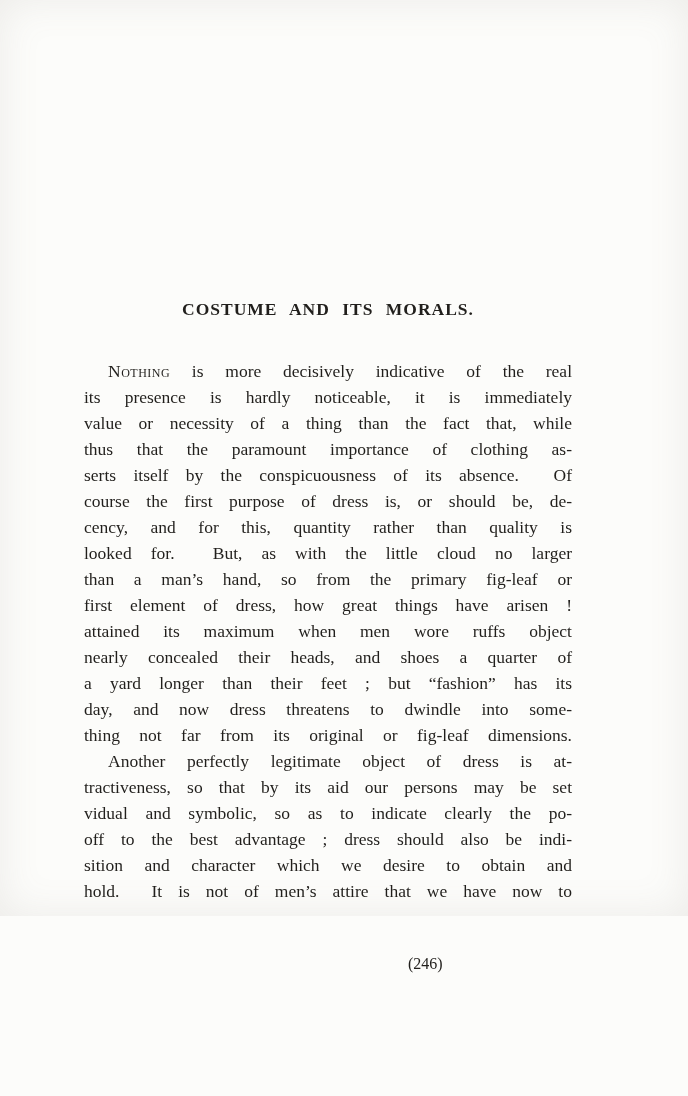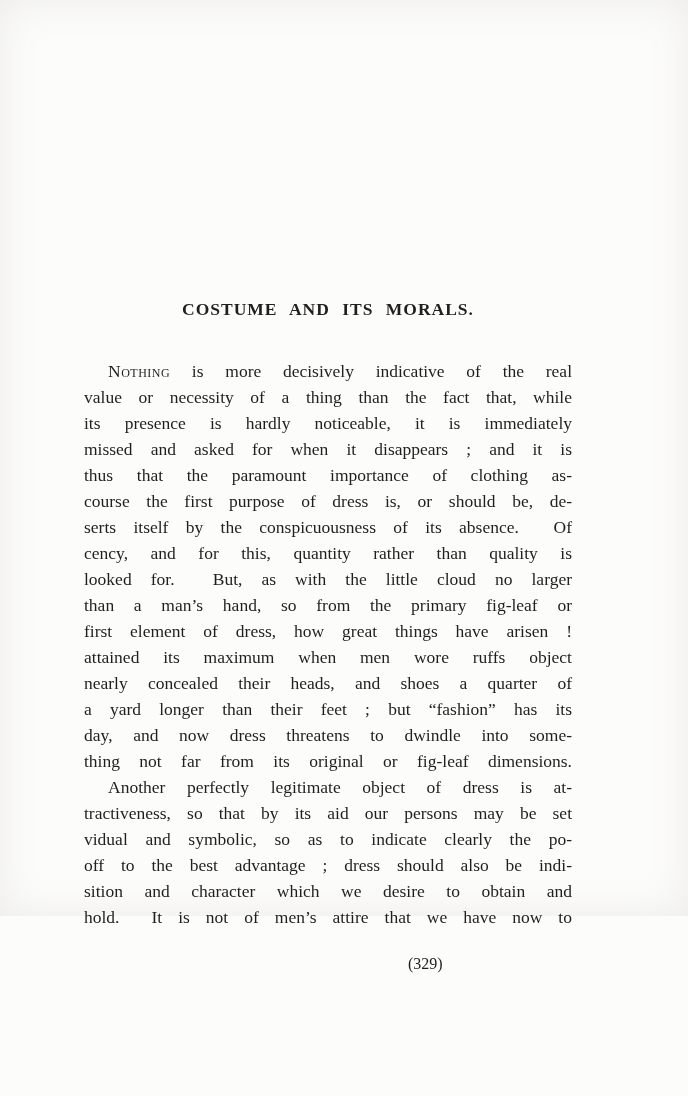--- a/index.html
+++ b/index.html
@@ -73,26 +73,25 @@
 
 <div class="page" data-name="book-page">
 
   <h1 class="title" data-name="page-title">COSTUME AND ITS MORALS.</h1>
 
   <div class="text-block" data-name="text-block">
 
     <div class="paragraph" data-name="paragraph-1">
       <div class="line indent" data-name="paragraph-1-first-line"><span class="lead-word" data-name="lead-word">Nothing</span><span data-name="paragraph-1-first-line-rest"> is more decisively indicative of the real</span></div>
       <div data-name="paragraph-1-lines">
+          <div class="line" data-name="text-line">its presence is hardly noticeable, it is immediately</div>
           <div class="line" data-name="text-line">value or necessity of a thing than the fact that, while</div>
-          <div class="line" data-name="text-line">its presence is hardly noticeable, it is immediately</div>
-          <div class="line" data-name="text-line">missed and asked for when it disappears ; and it is</div>
           <div class="line" data-name="text-line">thus that the paramount importance of clothing as-</div>
+          <div class="line" data-name="text-line">serts itself by the conspicuousness of its absence.  Of</div>
           <div class="line" data-name="text-line">course the first purpose of dress is, or should be, de-</div>
-          <div class="line" data-name="text-line">serts itself by the conspicuousness of its absence.  Of</div>
           <div class="line" data-name="text-line">cency, and for this, quantity rather than quality is</div>
           <div class="line" data-name="text-line">looked for.  But, as with the little cloud no larger</div>
           <div class="line" data-name="text-line">than a man’s hand, so from the primary fig-leaf or</div>
           <div class="line" data-name="text-line">first element of dress, how great things have arisen !</div>
           <div class="line" data-name="text-line">attained its maximum when men wore ruffs object</div>
           <div class="line" data-name="text-line">nearly concealed their heads, and shoes a quarter of</div>
           <div class="line" data-name="text-line">a yard longer than their feet ; but “fashion” has its</div>
           <div class="line" data-name="text-line">day, and now dress threatens to dwindle into some-</div>
           <div class="line" data-name="text-line">thing not far from its original or fig-leaf dimensions.</div>
         </div>
@@ -104,15 +103,15 @@
           <div class="line" data-name="text-line">tractiveness, so that by its aid our persons may be set</div>
           <div class="line" data-name="text-line">vidual and symbolic, so as to indicate clearly the po-</div>
           <div class="line" data-name="text-line">off to the best advantage ; dress should also be indi-</div>
           <div class="line" data-name="text-line">sition and character which we desire to obtain and</div>
           <div class="line" data-name="text-line">hold.  It is not of men’s attire that we have now to</div>
         </div>
     </div>
 
   </div>
 
-  <div class="page-number" data-name="page-number">(329)</div>
+  <div class="page-number" data-name="page-number">(246)</div>
 
 </div>
 
 </body></html>

